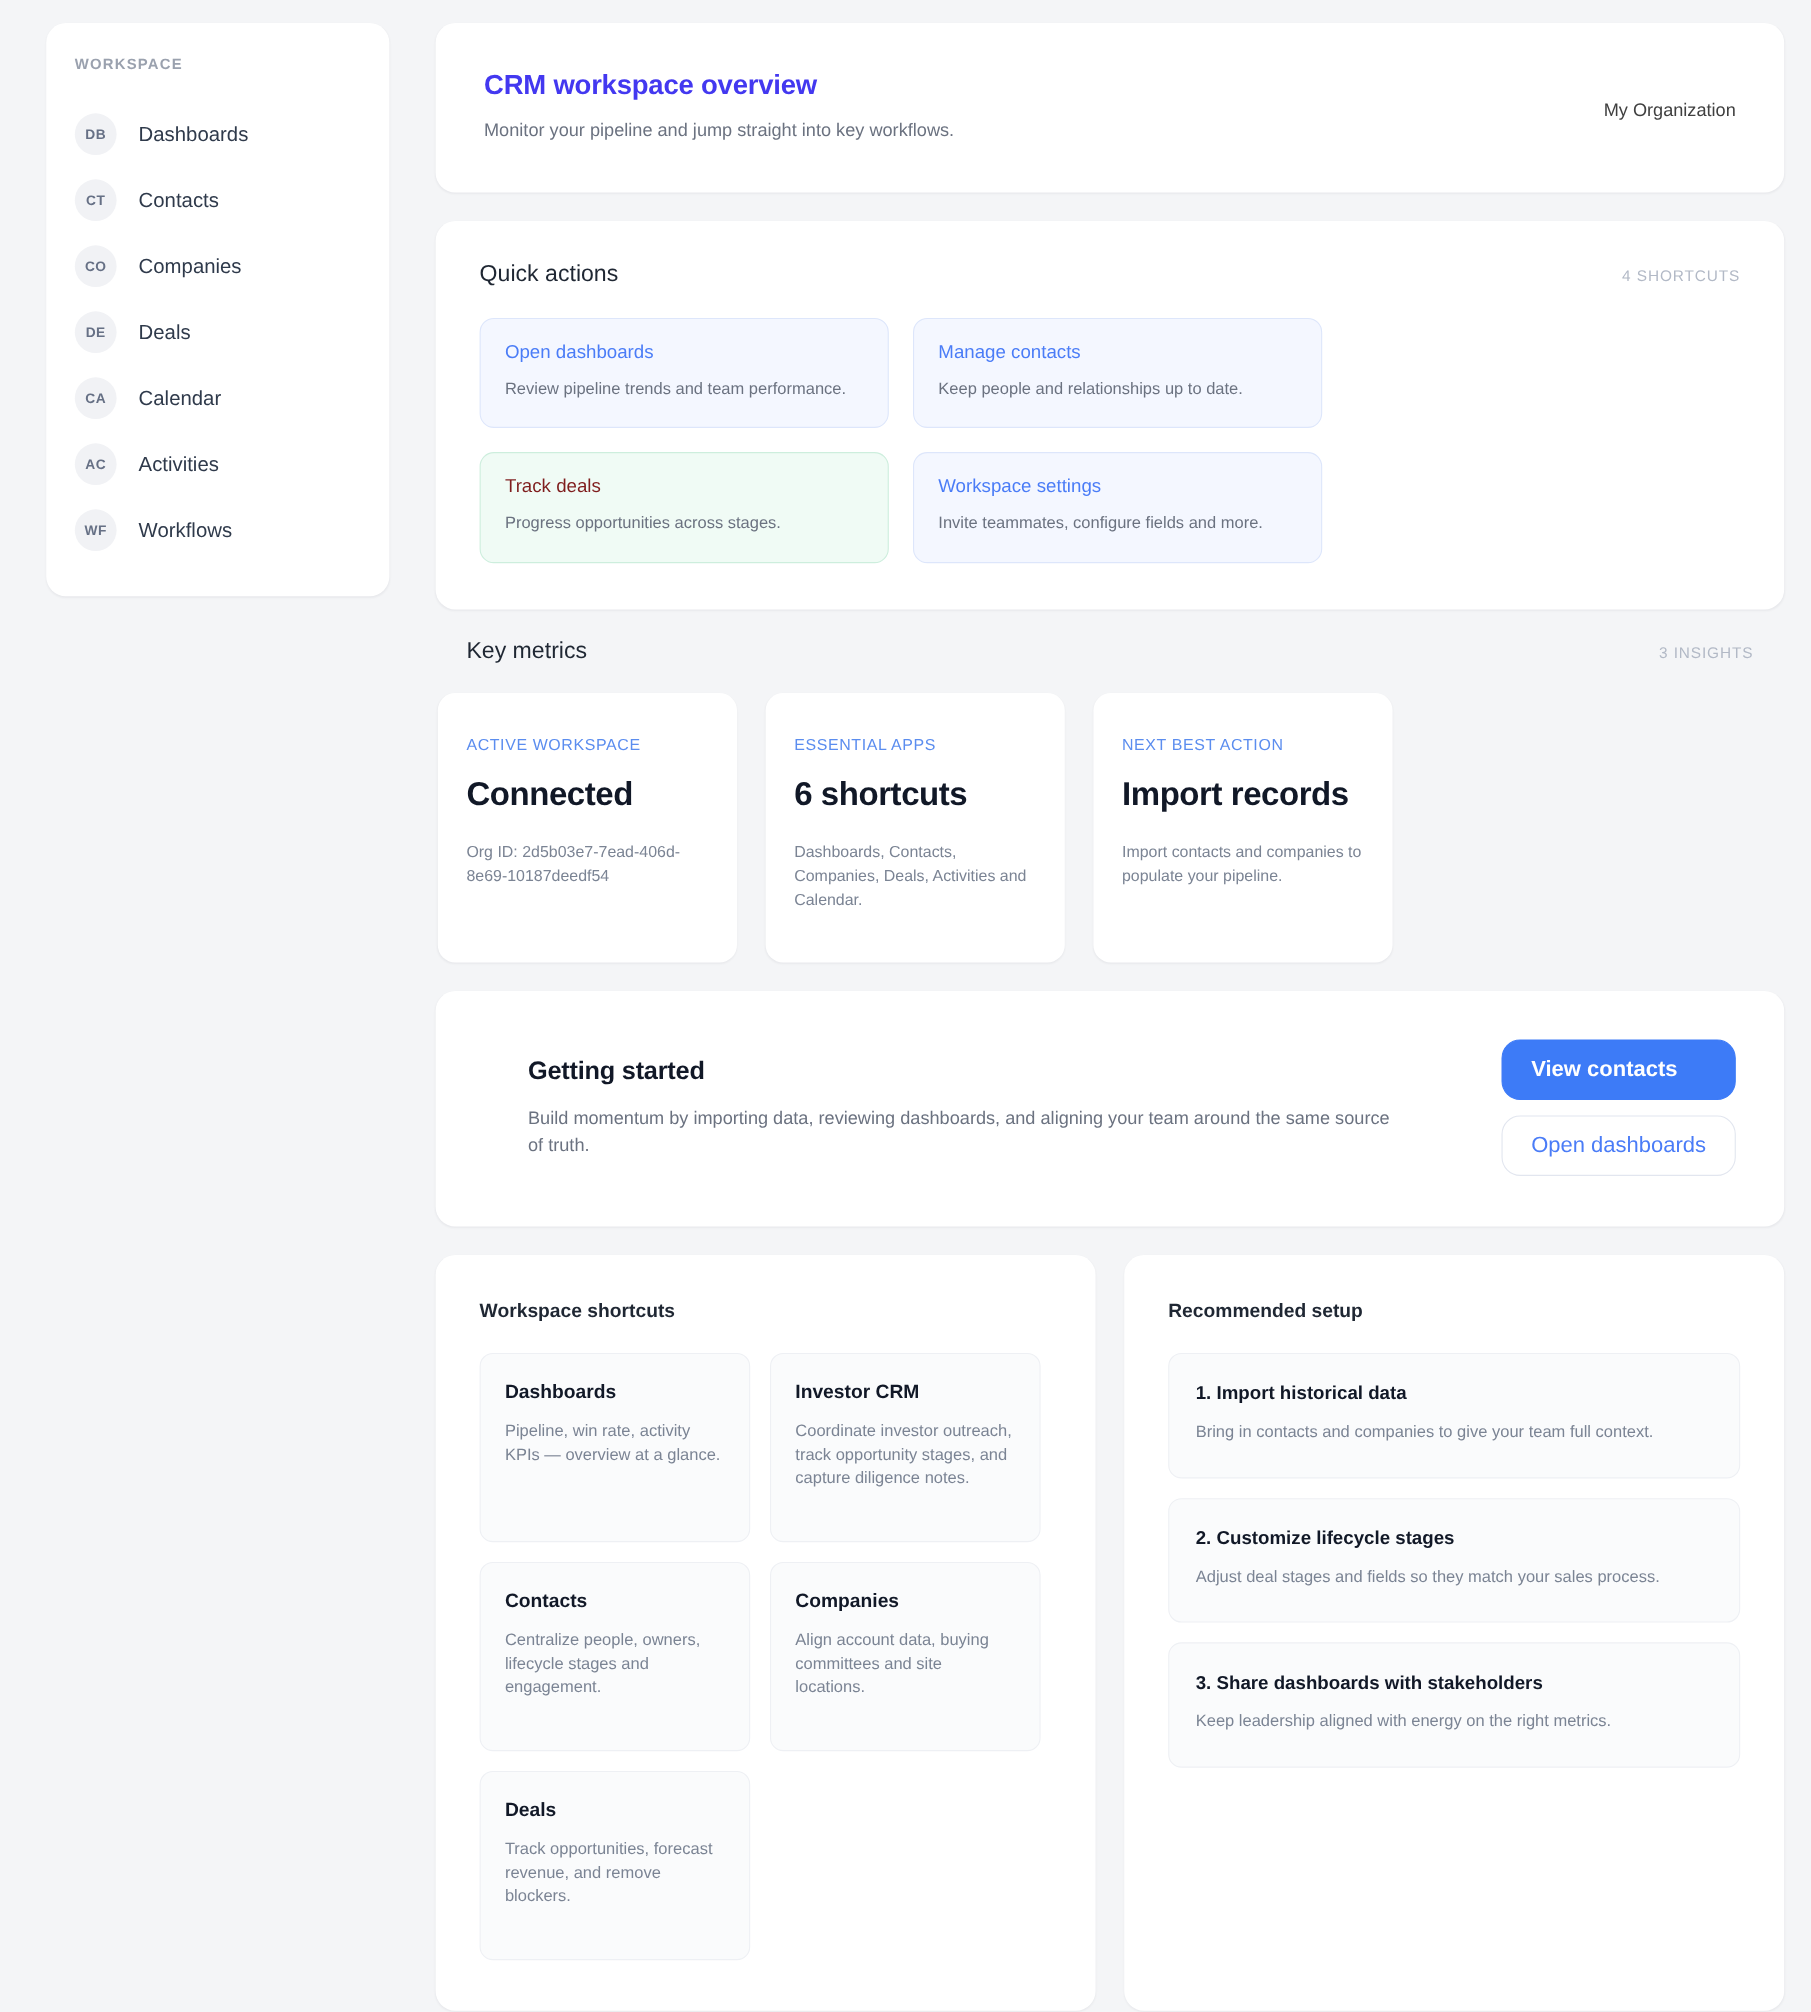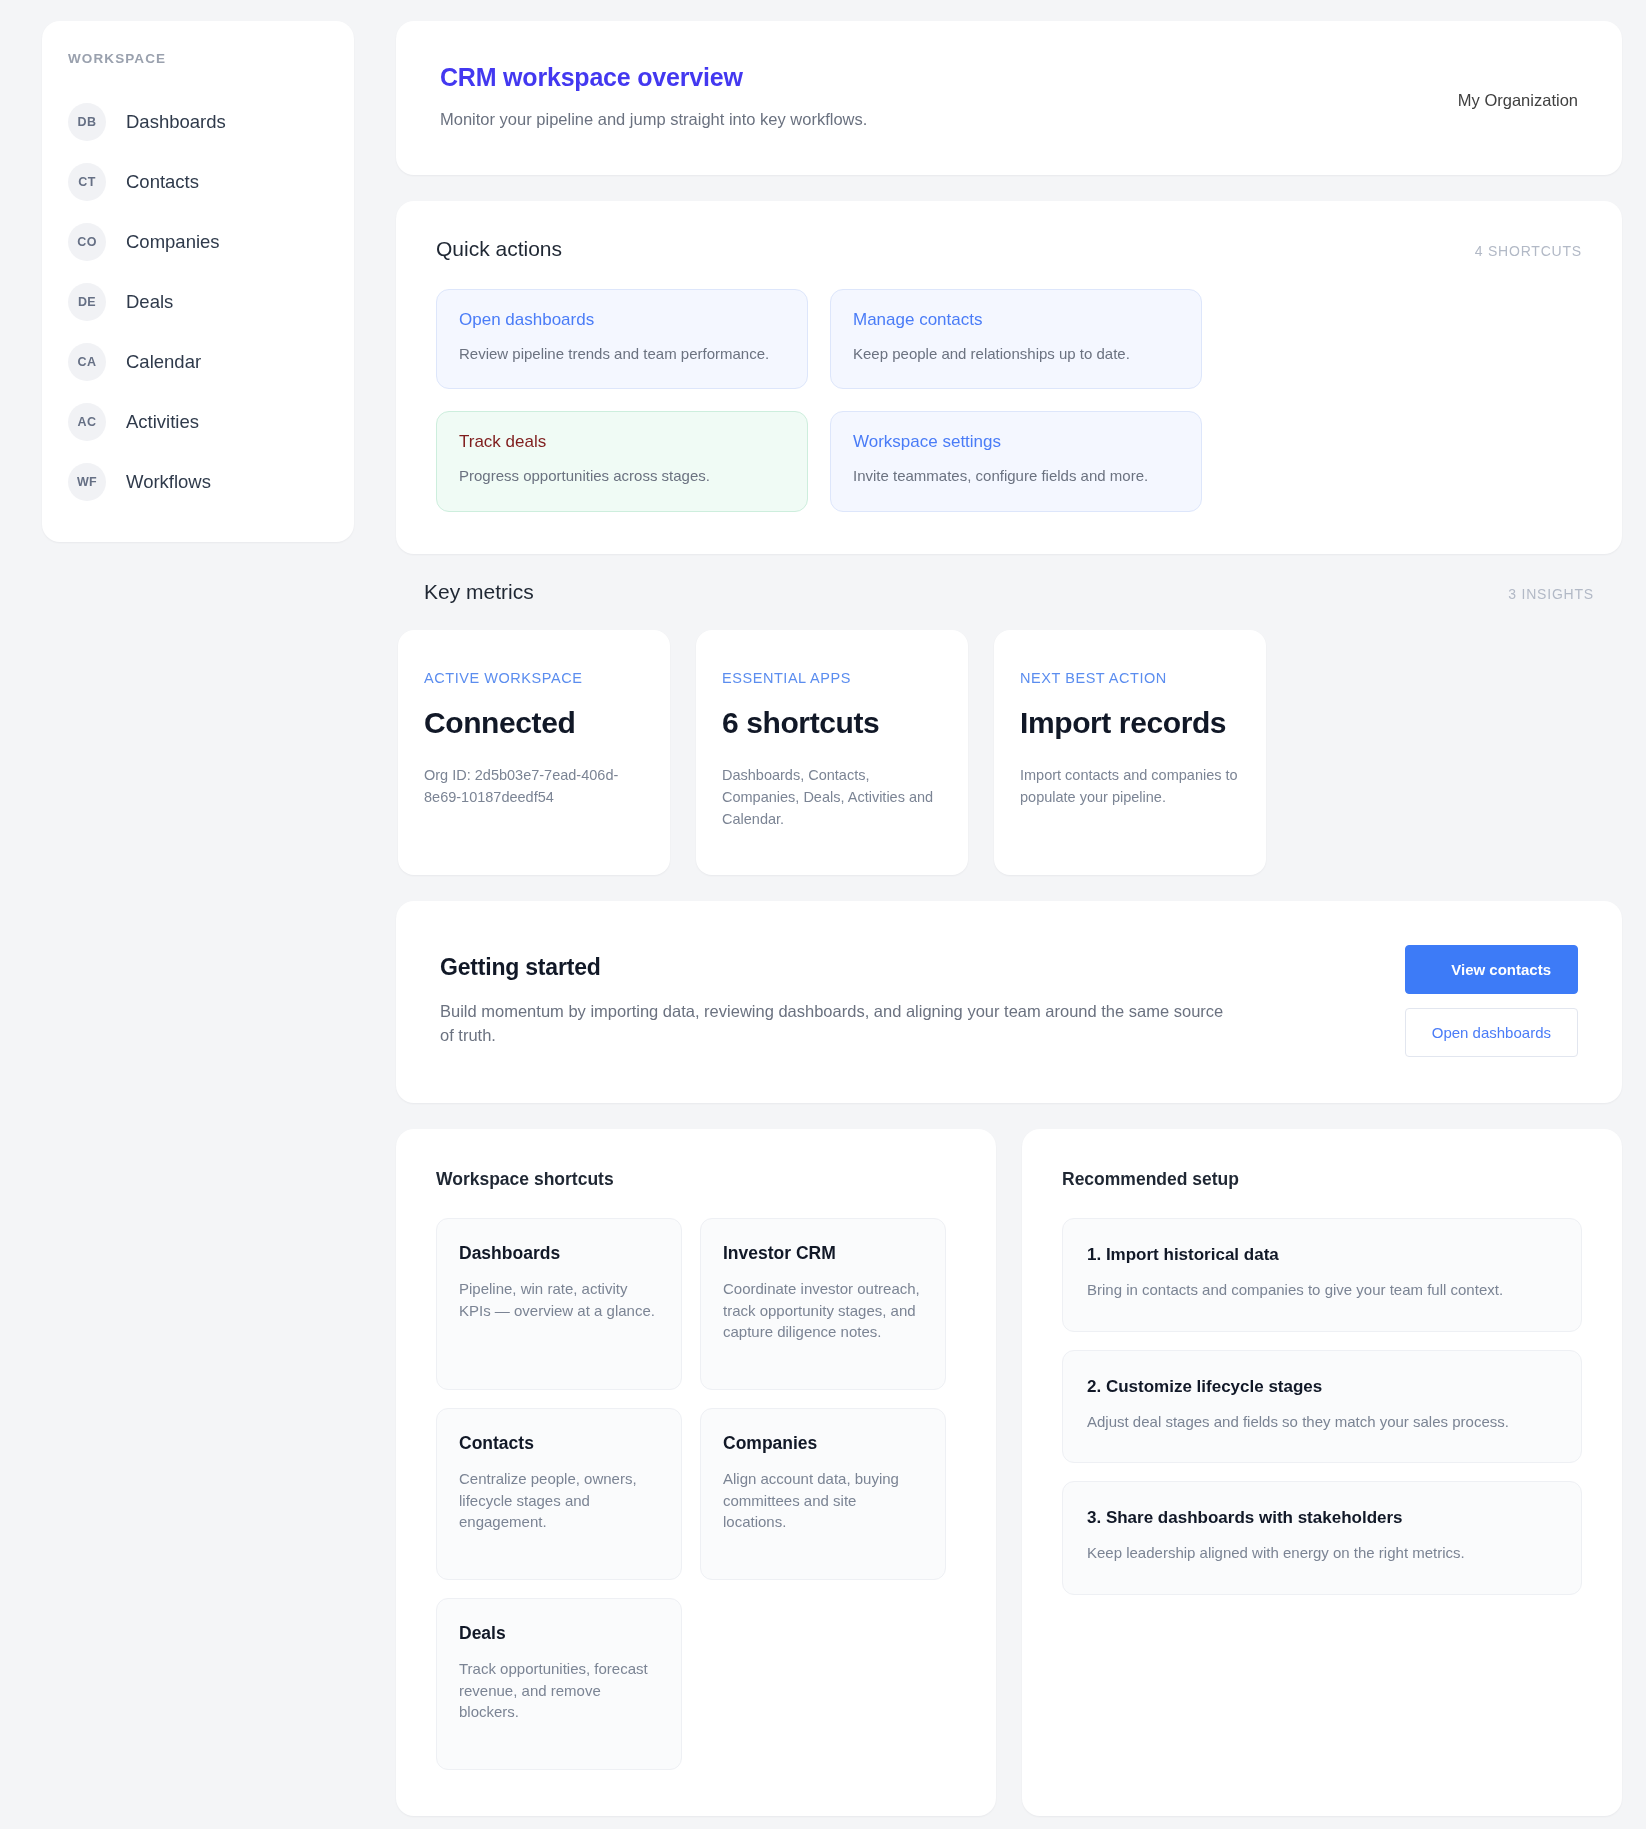--- a/index.html
+++ b/index.html
@@ -197,21 +197,21 @@
   }
 
   
   .gs {
     padding: 44px 44px 46px 44px;
     display: flex;
     justify-content: space-between;
     align-items: center;
     gap: 40px;
   }
-  .gs-left { max-width: 790px; }
+  .gs-left { max-width: 790px; margin-left: 40px; }
   .gs-title {
     font-size: 23px;
     font-weight: 700;
     color: #111827;
     margin-bottom: 18px;
     letter-spacing: -.2px;
   }
   .gs-desc {
     font-size: 16.5px;
     color: #6b7280;
@@ -219,24 +219,24 @@
   }
   .gs-actions {
     display: flex;
     flex-direction: column;
     gap: 14px;
     align-items: stretch;
     flex: 0 0 auto;
   }
   .btn {
     font-family: "Liberation Sans", sans-serif;
-    font-size: 15px;
-    border-radius: 4px;
+    font-size: 20px;
+    border-radius: 17px;
     padding: 15px 26px;
-    text-align: right;
+    text-align: left;
     cursor: pointer;
     white-space: nowrap;
   }
   .btn-primary {
     background: #3d7bf7;
     color: #ffffff;
     border: 1px solid #3d7bf7;
     font-weight: 700;
   }
   .btn-outline {

